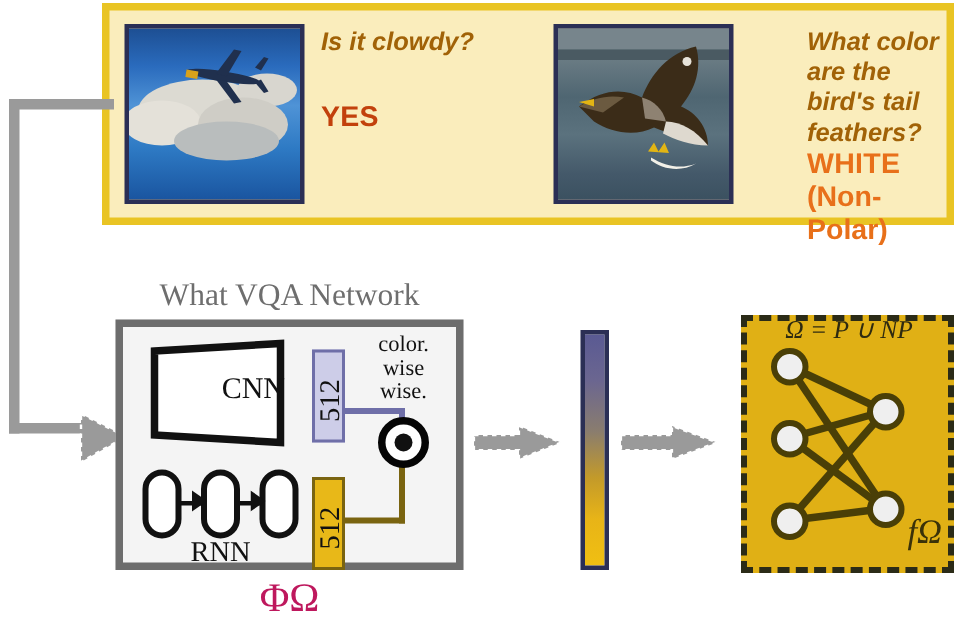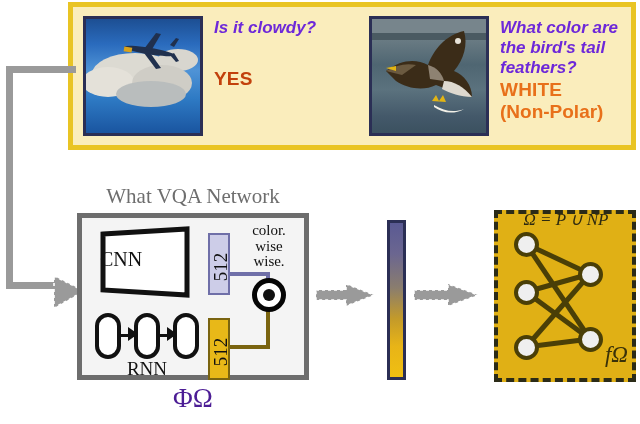--- a/index.html
+++ b/index.html
@@ -9,64 +9,64 @@
   .abs{position:absolute;}
 
   
   #examples-banner{
     left:68px;top:2px;width:568px;height:148px;
     background:#FAEDBC;border:5px solid #E9C424;box-sizing:border-box;
     display:flex;align-items:stretch;
   }
   .example{display:flex;align-items:flex-start;box-sizing:border-box;}
   #example-polar{width:292px;padding:9px 0 9px 10px;}
-  #example-nonpolar{width:266px;padding:9px 0 24px 4px;}
+  #example-nonpolar{width:266px;padding:9px 0 24px 4px;gap:38px;}
 
   .thumb{width:120px;height:120px;border:3px solid #2B2F55;box-sizing:border-box;
          flex:0 0 auto;overflow:hidden;position:relative;}
 
   
   #thumb-sky{background:linear-gradient(180deg,#1d4f93 0%,#2a6bbd 22%,#4f93d6 45%,#2e7ac4 70%,#1a55a0 100%);}
   #thumb-sky .cloud{position:absolute;background:#e9e6de;border-radius:50%;}
   #thumb-sky .c1{width:86px;height:42px;left:6px;top:34px;background:#dcdad2;}
   #thumb-sky .c2{width:60px;height:36px;left:46px;top:46px;background:#cfcdc6;}
   #thumb-sky .c3{width:52px;height:30px;left:-4px;top:48px;background:#e4e1d9;}
   #thumb-sky .c4{width:70px;height:26px;left:30px;top:62px;background:#b9bdbd;}
   #thumb-sky .c5{width:40px;height:22px;left:72px;top:30px;background:#d8d6cf;}
 
   
   #thumb-eagle{background:linear-gradient(180deg,#5d6f78 0%,#6c7d85 16%,#4f6672 40%,#5b727e 62%,#44596a 85%,#3b5160 100%);}
   #thumb-eagle .band{position:absolute;left:0;width:100%;}
   #thumb-eagle .b1{top:0;height:14px;background:#77858c;}
   #thumb-eagle .b2{top:14px;height:7px;background:#4a5a62;}
 
   .qa{flex:1 1 auto;padding-left:11px;padding-top:2px;}
-  .question{font-style:italic;font-weight:700;color:#6d28d9;font-size:17px;line-height:1.19;}
+  .question{font-style:italic;font-weight:700;color:#a16207;font-size:17px;line-height:1.19;}
   .answer{font-weight:700;font-size:19px;line-height:1.16;letter-spacing:.2px;}
   .polarity{font-weight:700;font-size:19px;line-height:1.16;}
   #polar-answer,#polar-class{color:#c2410c;}
   #nonpolar-answer,#nonpolar-class{color:#E8701A;}
   #polar-qa .answer{margin-top:30px;}
 
   
   #feedback-connector{left:6px;top:66px;width:70px;height:230px;}
   #feedback-connector .seg{position:absolute;background:#9a9a9a;}
   #fb-top{left:0;top:0;width:70px;height:7px;}
   #fb-left{left:0;top:0;width:7px;height:223px;}
   #fb-bottom{left:0;top:216px;width:56px;height:7px;}
 
   
   #vqa-title{left:78px;top:184px;width:230px;text-align:center;
      font-family:"Liberation Serif",serif;font-size:21px;color:#6E6E6E;}
   #vqa-box{left:77px;top:213px;width:232px;height:167px;
      background:#F4F4F4;border:5px solid #6D6D6D;box-sizing:border-box;}
   #vqa-label{left:77px;top:383px;width:232px;text-align:center;
-     font-family:"Liberation Serif",serif;font-size:27px;color:#4c1d95;}
+     font-family:"Liberation Serif",serif;font-size:27px;color:#be185d;}
   #cnn-poly{position:absolute;left:100px;top:226px;width:90px;height:72px;}
-  #cnn-text{left:100px;top:248px;width:90px;text-align:left;
+  #cnn-text{left:100px;top:248px;width:90px;text-align:right;
      font-family:"Liberation Serif",serif;font-size:20px;color:#111;}
 
   .rnn-cell{position:absolute;width:26px;height:46px;border:4px solid #111;
      border-radius:13px;background:#fff;box-sizing:border-box;}
   #rnn-c1{left:95px;top:313px;}
   #rnn-c2{left:134px;top:313px;}
   #rnn-c3{left:173px;top:313px;}
   .rnn-link{position:absolute;height:3px;background:#111;top:334px;}
   #rnn-l1{left:120px;width:15px;}
   #rnn-l2{left:159px;width:15px;}

